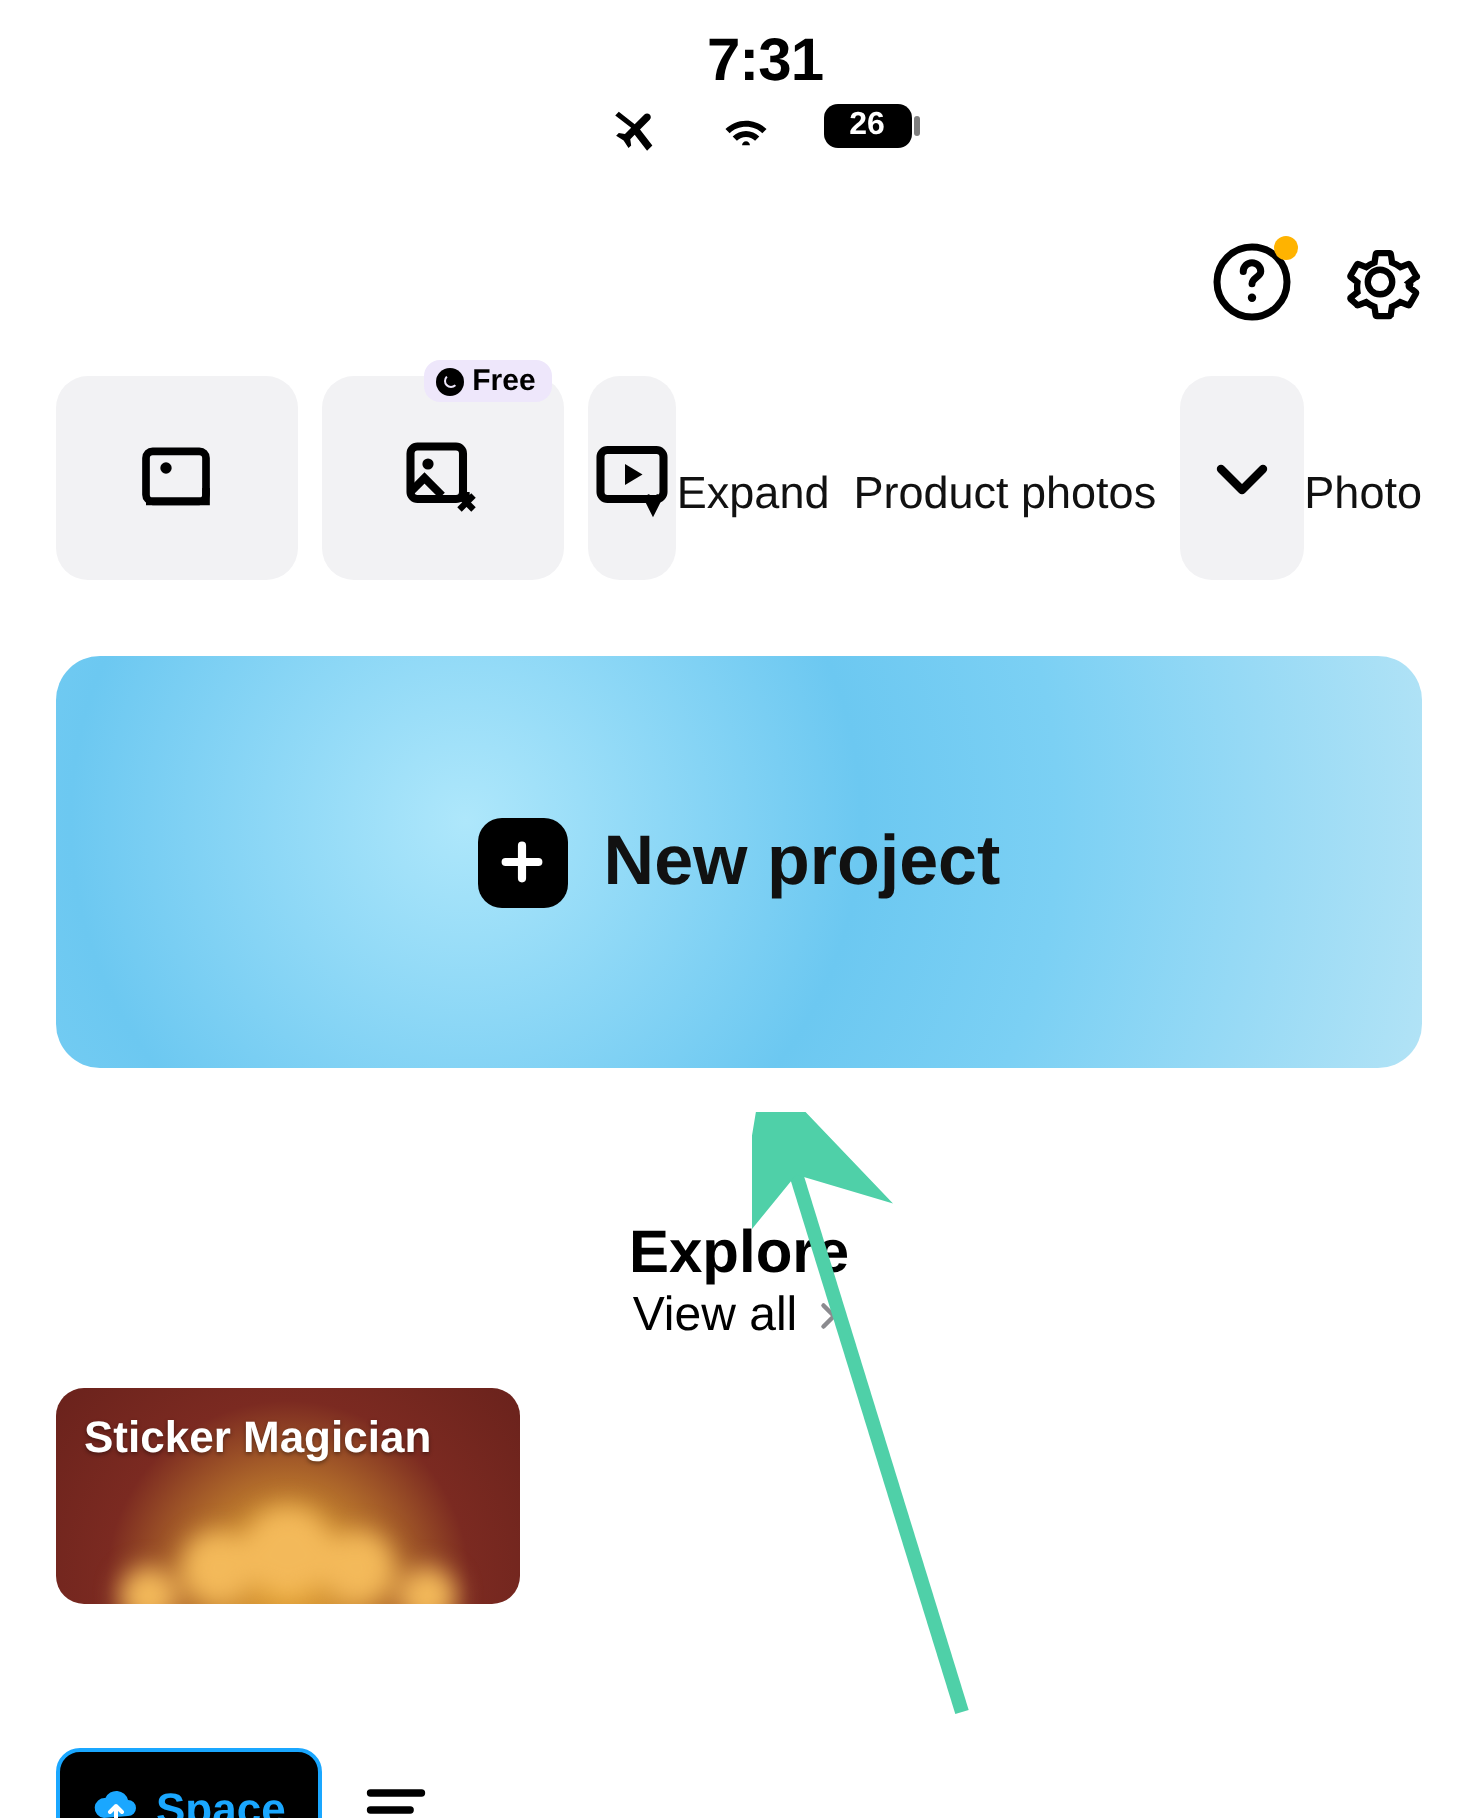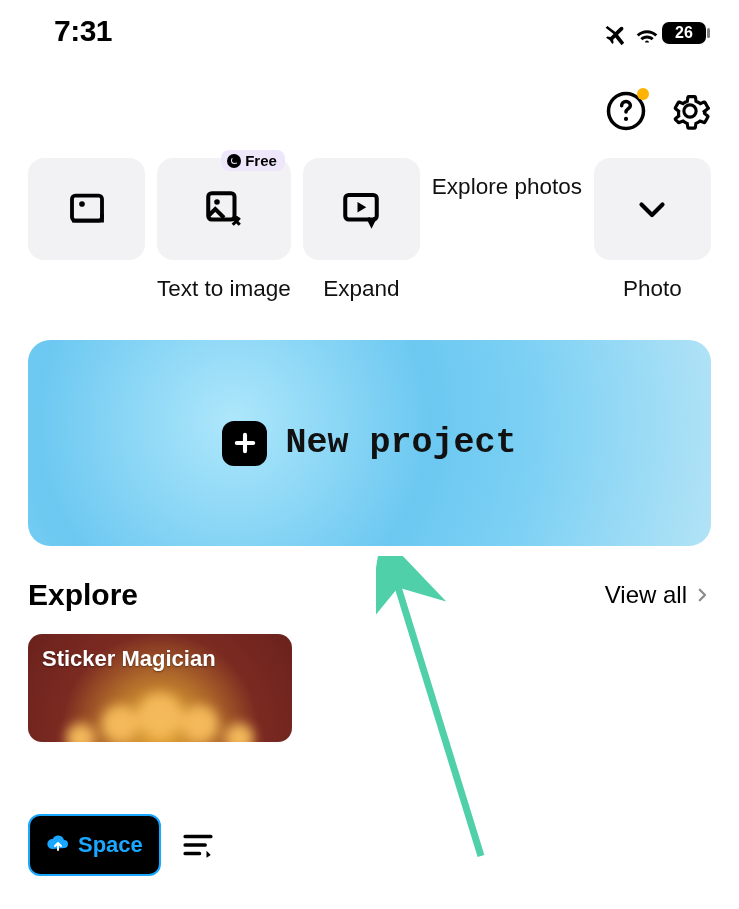--- a/index.html
+++ b/index.html
@@ -10,25 +10,26 @@
     font-family: -apple-system, BlinkMacSystemFont, "Segoe UI", sans-serif;
     color: #000;
     position: relative;
     overflow: hidden;
   }
 
   
   .status-bar {
     display: flex;
     justify-content: space-between;
-    align-items: flex-end;
+    align-items: center;
     padding: 14px 28px 10px 54px;
+    flex-direction: column;
   }
   .status-time { font-size: 30px; font-weight: 600; letter-spacing: -0.5px; }
-  .status-icons { display: flex; align-items: center; gap: 0; }
+  .status-icons { display: flex; align-items: center; gap: 24px; }
 
   
   .header {
     display: flex;
     justify-content: flex-end;
     align-items: center;
     gap: 22px;
     padding: 32px 28px 20px 28px;
   }
   .help-wrap { position: relative; }
@@ -36,21 +37,21 @@
 
   
   .tools {
     display: flex;
     gap: 12px;
     padding: 6px 28px 0 28px;
   }
   .tool {
     flex: 1;
     display: flex;
-    flex-direction: column;
+    flex-direction: row;
     align-items: center;
   }
   .tool-box {
     width: 100%;
     height: 102px;
     background: #f2f2f4;
     border-radius: 16px;
     display: flex;
     justify-content: center;
     align-items: center;
@@ -94,36 +95,36 @@
   }
   .plus-btn {
     width: 45px; height: 45px;
     background: #000; border-radius: 12px;
     display: flex; align-items: center; justify-content: center;
   }
   .new-title {
     font-size: 35px;
     font-weight: 700;
     color: #111;
-    font-family: Liberation Mono, monospace;
   }
 
   
   .explore-head {
     display: flex;
     justify-content: space-between;
     align-items: center;
-    padding: 32px 28px 0 28px;
+    padding: 76px 28px 0 28px;
+    flex-direction: column;
   }
   .section-title { font-size: 30px; font-weight: 700; }
   .viewall { display: flex; align-items: center; gap: 6px; color: #000000; font-size: 24px; font-weight: 500; }
 
   .explore-card {
     margin: 22px 0 0 28px;
-    width: 264px;
+    width: 232px;
     height: 108px;
     border-radius: 14px;
     background: radial-gradient(circle at 50% 90%, #e6a637 0%, #c2802e 25%, #7b2a21 60%, #6a221c 100%);
     position: relative;
     overflow: hidden;
   }
   .explore-card-title {
     position: absolute; top: 12px; left: 14px;
     color: #fff; font-size: 22px; font-weight: 600;
     text-shadow: 0 1px 2px rgba(0,0,0,.4);
@@ -229,36 +230,35 @@
         <span class="badge-dot"></span>
         <span>Free</span>
       </div>
       <svg width="42" height="42" viewBox="0 0 24 24">
         <rect x="3" y="3" width="15" height="15" rx="2" fill="none" stroke="#000" stroke-width="2.3"></rect>
         <circle cx="8" cy="8" r="1.6" fill="#000"></circle>
         <path d="M3 16l4-4 5 5" fill="none" stroke="#000" stroke-width="2.3"></path>
         <path d="M17 17l2 2 2-2m-2 2v-3m2 5l-2-2-2 2" fill="none" stroke="#000" stroke-width="1.8"></path>
       </svg>
     </div>
-    <div class="tool-label">Text to image</div>
   </div>
 
   <div class="tool">
     <div class="tool-box">
       <svg width="42" height="42" viewBox="0 0 24 24">
         <rect x="3" y="4" width="18" height="14" rx="2" fill="none" stroke="#000" stroke-width="2.3"></rect>
         <path d="M10 8l5 3-5 3z" fill="#000"></path>
         <path d="M16 17l2 4 2-4" fill="none" stroke="#000" stroke-width="2"></path>
       </svg>
     </div>
     <div class="tool-label">Expand</div>
   </div>
 
   <div class="tool">
-    <div class="tool-label">Explore photos</div>
+    <div class="tool-label">Product photos</div>
   </div>
 
   <div class="tool">
     <div class="tool-box">
       <svg width="36" height="36" viewBox="0 0 24 24">
         <path d="M5 9l7 7 7-7" fill="none" stroke="#000" stroke-width="2.8" stroke-linecap="round" stroke-linejoin="round"></path>
       </svg>
     </div>
     <div class="tool-label">Photo</div>
   </div>

